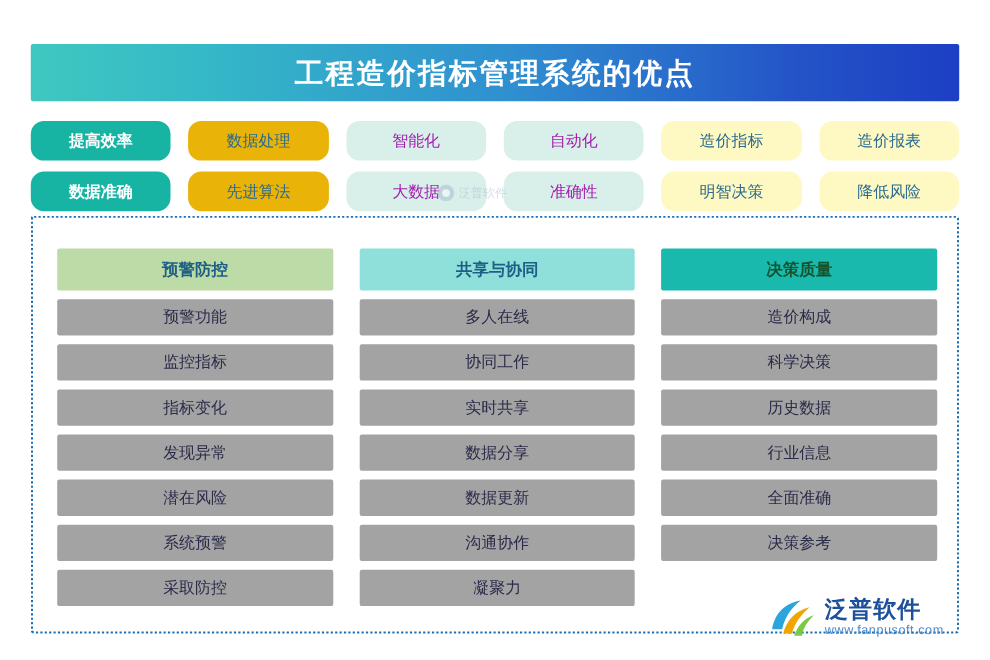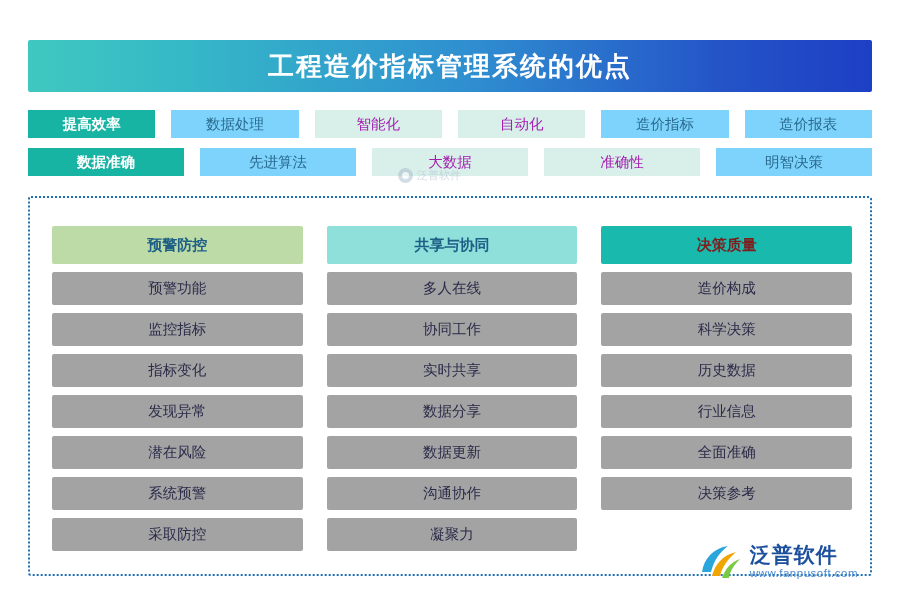--- a/index.html
+++ b/index.html
@@ -49,43 +49,43 @@
     top: 110px;
     width: 844px;
   }
   .chip-row {
     display: flex;
     gap: 16px;
     margin-bottom: 10px;
   }
   .chip {
     flex: 1 1 0;
-    height: 28px;
+    height: 36px;
     display: flex;
     align-items: center;
     justify-content: center;
     font-size: 14.5px;
-    border-radius: 0;
+    border-radius: 12px;
     white-space: nowrap;
   }
   .chip.teal {
     background: #17b3a3;
     color: #ffffff;
     font-weight: bold;
   }
   .chip.pale {
-    background: #7dd3fc;
+    background: #eab308;
     color: #2a6b8f;
   }
   .chip.pale2 {
     background: #d9f0ea;
     color: #a21caf;
   }
   .chip.pale3 {
-    background: #7dd3fc;
+    background: #fef9c3;
     color: #2a6b8f;
   }
 
   
   .panel {
     position: absolute;
     left: 28px;
     top: 196px;
     width: 844px;
     height: 380px;
@@ -113,21 +113,21 @@
     display: flex;
     align-items: center;
     justify-content: center;
     font-size: 15px;
     font-weight: bold;
     color: #1e5f86;
     border-radius: 2px;
   }
   .col-head.c0 { background: #bcdba6; }
   .col-head.c1 { background: #8fe0da; }
-  .col-head.c2 { background: #19b9ad; color: #7f1d1d; }
+  .col-head.c2 { background: #19b9ad; color: #14532d; }
   .cell {
     height: 33px;
     background: #a3a3a3;
     display: flex;
     align-items: center;
     justify-content: center;
     font-size: 14.5px;
     color: #2b2b4a;
     border-radius: 2px;
   }
@@ -214,20 +214,21 @@
       <div class="chip pale2">自动化</div>
       <div class="chip pale3">造价指标</div>
       <div class="chip pale3">造价报表</div>
     </div>
     <div class="chip-row">
       <div class="chip teal">数据准确</div>
       <div class="chip pale">先进算法</div>
       <div class="chip pale2">大数据</div>
       <div class="chip pale2">准确性</div>
       <div class="chip pale3">明智决策</div>
+      <div class="chip pale3">降低风险</div>
     </div>
   </div>
 
   <div class="panel">
     <div class="columns">
 
       <div class="column">
         <div class="col-head c0">预警防控</div>
         <div class="cell">预警功能</div>
         <div class="cell">监控指标</div>

